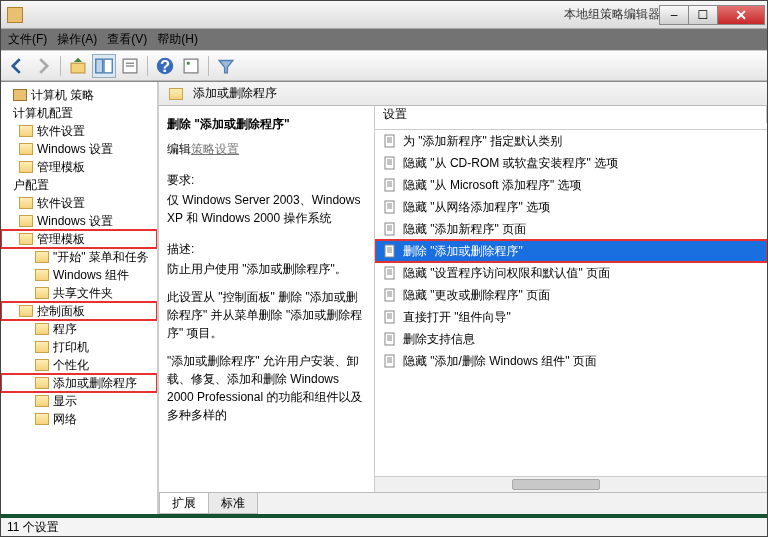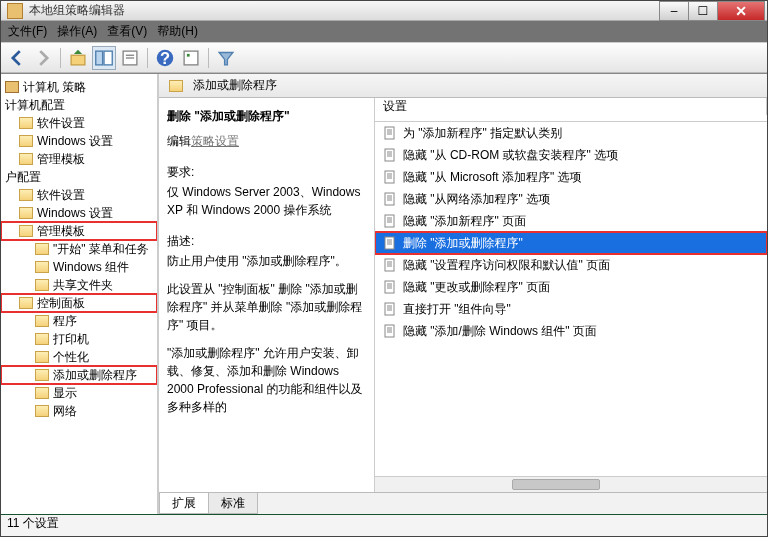--- a/index.html
+++ b/index.html
@@ -1,21 +1,21 @@
 <!DOCTYPE html>
 <html><head>
 <meta charset="utf-8">
 <style>
 * { box-sizing: border-box; margin: 0; padding: 0; font-family: "Segoe UI", "Microsoft YaHei", sans-serif; font-size: 12px; }
 body { background: #fff; width: 768px; height: 537px; overflow: hidden; }
 
 .window { width: 768px; height: 537px; border: 1px solid #444; display: flex; flex-direction: column; background: #f0f0f0; }
 
 
-.titlebar { height: 20px; background: linear-gradient(to bottom, #f7f7f7, #dcdcdc); display: flex; align-items: center; border-bottom: 1px solid #aaa; }
+.titlebar { height: 28px; background: linear-gradient(to bottom, #f7f7f7, #dcdcdc); display: flex; align-items: center; border-bottom: 1px solid #aaa; text-align: right; }
 .titlebar .app-icon { width: 16px; height: 16px; margin: 0 6px; background: #e8c070; border: 1px solid #b08030; }
 .titlebar .title { flex: 1; color: #333; }
 .win-controls { display: flex; height: 20px; margin-right: 2px; }
 .win-btn { width: 30px; height: 20px; border: 1px solid #888; margin-left: -1px; display: flex; align-items: center; justify-content: center; font-family: Arial; font-size: 12px; }
 .win-min { background: linear-gradient(#fafafa,#d0d0d0); }
 .win-max { background: linear-gradient(#fafafa,#d0d0d0); }
 .win-close { background: linear-gradient(#e57373,#c62828); width: 48px; color: #fff; font-size: 14px; font-weight: bold; }
 
 
 .menubar { height: 22px; display: flex; align-items: center; padding: 0 7px; gap: 10px; background: #737373; border-bottom: 1px solid #ccc; }
@@ -24,21 +24,21 @@
 .toolbar { height: 30px; display: flex; align-items: center; padding: 0 4px; gap: 2px; background: linear-gradient(#fdfdfd,#e6e6e6); border-bottom: 1px solid #bbb; }
 .tbtn { width: 24px; height: 24px; border: 1px solid transparent; display: flex; align-items: center; justify-content: center; color: #2a5a9a; }
 .tbtn.disabled { color: #aaa; }
 .tbtn.active { border: 1px solid #9ab; background: #dce8f4; }
 .sep { width: 1px; height: 20px; background: #bbb; margin: 0 3px; }
 
 
 .content { flex: 1; display: flex; border-top: 1px solid #888; overflow: hidden; }
 .tree-pane { width: 158px; background: #fff; border-right: 2px solid #ccc; overflow-y: auto; overflow-x: auto;}
 .tree { padding: 4px 0; white-space: nowrap; }
-.tree-item { display: flex; align-items: center; height: 18px; padding-left: 4px; cursor: pointer; }
+.tree-item { display: flex; align-items: center; height: 18px; padding-left: 12px; cursor: pointer; }
 .tree-item.l1 { padding-left: 18px; }
 .tree-item.l2 { padding-left: 34px; }
 .tree-item.hl { outline: 2px solid #e83030; outline-offset: -1px; }
 .ticon { width: 14px; height: 12px; margin-right: 4px; border: 1px solid #c9a24a; background: linear-gradient(#fdeeb5,#f5d27a); }
 .ticon.root { background:#e8c070; border-color:#a07030; }
 
 
 .right-pane { flex: 1; display: flex; flex-direction: column; background: #fff; }
 .path-header { height: 24px; background: linear-gradient(#f6f6f6,#e8e8e8); border-bottom: 1px solid #bbb; display: flex; align-items: center; padding-left: 10px; gap: 6px; }
 .path-header .ticon { }
@@ -60,21 +60,21 @@
 .li-icon svg { width: 14px; height: 14px; }
 .hsb { height: 16px; background: #f0f0f0; border-top: 1px solid #ccc; position: relative; }
 .hsb::after { content:""; position:absolute; left:35%; width:22%; top:2px; bottom:2px; background:#c8c8c8; border:1px solid #aaa; border-radius:2px; }
 
 
 .tabs { height: 22px; display: flex; border-top: 1px solid #bbb; background: #f2f2f2; }
 .tab { padding: 2px 12px; border: 1px solid #bbb; border-top: none; background: #fff; margin-right: -1px; }
 .tab.inactive { background: #eaeaea; }
 
 
-.statusbar { height: 22px; border-top: 1px solid #14532d; display: flex; align-items: flex-start; padding-left: 6px; background: #f4f4f4; }
+.statusbar { height: 22px; border-top: 4px solid #14532d; display: flex; align-items: flex-end; padding-left: 6px; background: #f4f4f4; }
 </style>
 </head>
 <body>
 
 <div class="window">
 
   <div class="titlebar">
     <div class="app-icon"></div>
     <div class="title">本地组策略编辑器</div>
     <div class="win-controls">
@@ -350,20 +350,31 @@
               </div>
               <div class="li-row">
                 <span class="li-icon">
                   <svg viewBox="0 0 14 14">
                     <rect x="2" y="1" width="9" height="12" fill="#fff" stroke="#888"></rect>
                     <line x1="4" y1="4" x2="9" y2="4" stroke="#888"></line>
                     <line x1="4" y1="6" x2="9" y2="6" stroke="#888"></line>
                     <line x1="4" y1="8" x2="9" y2="8" stroke="#888"></line>
                   </svg>
                 </span>
+                <span>删除支持信息</span>
+              </div>
+              <div class="li-row">
+                <span class="li-icon">
+                  <svg viewBox="0 0 14 14">
+                    <rect x="2" y="1" width="9" height="12" fill="#fff" stroke="#888"></rect>
+                    <line x1="4" y1="4" x2="9" y2="4" stroke="#888"></line>
+                    <line x1="4" y1="6" x2="9" y2="6" stroke="#888"></line>
+                    <line x1="4" y1="8" x2="9" y2="8" stroke="#888"></line>
+                  </svg>
+                </span>
                 <span>隐藏 "添加/删除 Windows 组件" 页面</span>
               </div>
             </div>
           <div class="hsb"></div>
         </div>
       </div>
       <div class="tabs">
         <div class="tab">扩展</div>
         <div class="tab inactive">标准</div>
       </div>

